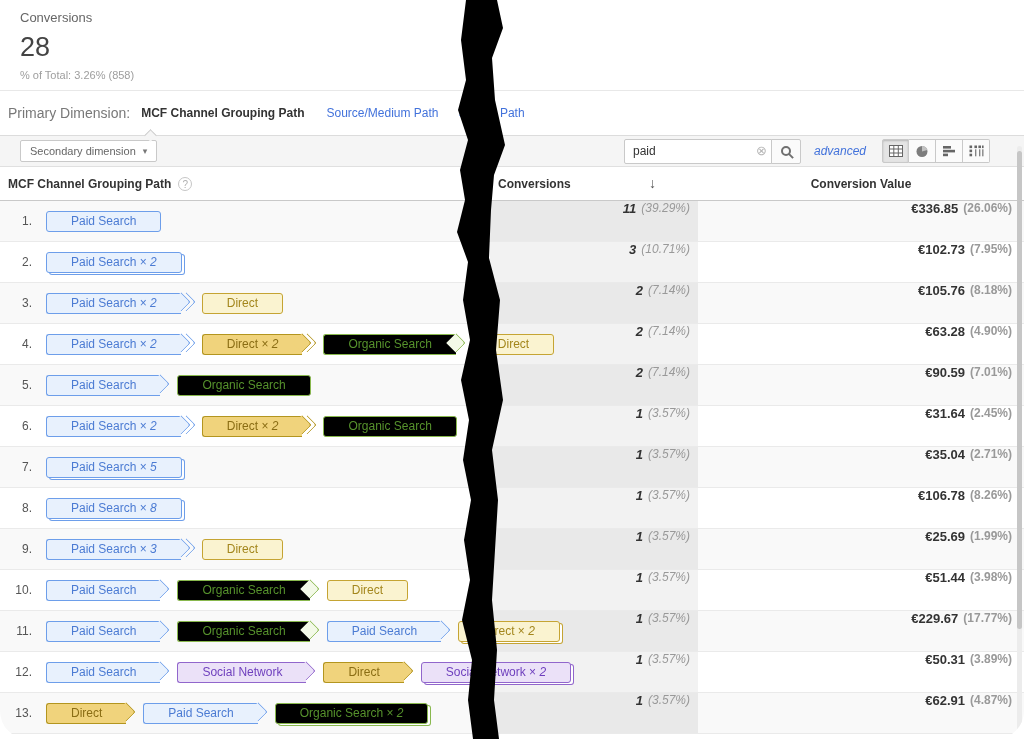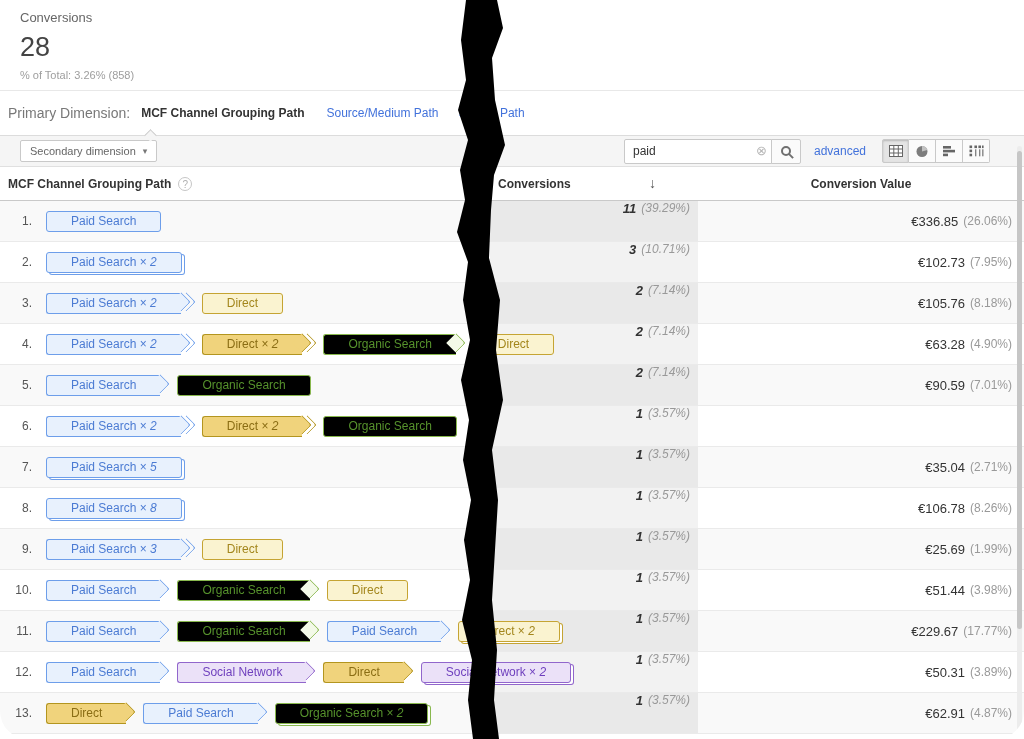--- a/index.html
+++ b/index.html
@@ -23,21 +23,21 @@
   .notch { position:absolute; left:146px; top:-5px; width:9px; height:9px; background:#f5f5f5; border-left:1px solid #ccc; border-top:1px solid #ccc; transform:rotate(45deg); }
   .sec-dim-btn { margin-left:20px; height:22px; background:#fff; border:1px solid #c9c9c9; border-radius:2px; font-size:11px; color:#666; padding:0 9px; display:flex; align-items:center; gap:7px; cursor:pointer; }
   .sec-dim-btn .caret { font-size:9px; color:#777; }
   .tb-right { position:absolute; right:34px; display:flex; align-items:center; }
   .search-box { position:relative; }
   .search-input { width:148px; height:25px; border:1px solid #c9c9c9; border-radius:2px 0 0 2px; font-size:12px; color:#333; padding:0 20px 0 8px; font-family:"Liberation Sans",sans-serif; }
   .clear-ic { position:absolute; right:5px; top:5px; font-size:13px; color:#b5b5b5; cursor:pointer; line-height:14px; }
   .mag-btn { width:30px; height:25px; margin-left:-1px; background:#fbfbfb; border:1px solid #c9c9c9; border-radius:0 2px 2px 0; display:flex; align-items:center; justify-content:center; cursor:pointer; }
   .mag { position:relative; width:10px; height:10px; border:2px solid #707070; border-radius:50%; }
   .mag::after { content:""; position:absolute; width:2px; height:6px; background:#707070; right:-3px; bottom:-5px; transform:rotate(-45deg); }
-  .adv-link { font-size:12px; color:#4272db; margin:0 16px 0 13px; cursor:pointer; }
+  .adv-link { font-size:12px; color:#4272db; margin:0 16px 0 13px; cursor:pointer;font-style:italic; }
   .viewbtns { display:flex; }
   .vbtn { width:27px; height:24px; background:#fbfbfb; border:1px solid #c9c9c9; border-left:none; display:flex; align-items:center; justify-content:center; cursor:pointer; }
   .vbtn:first-child { border-left:1px solid #c9c9c9; border-radius:2px 0 0 2px; }
   .vbtn:last-child { border-radius:0 2px 2px 0; }
   .vbtn.active { background:#e4e4e4; box-shadow:inset 0 1px 2px rgba(0,0,0,.2); }
 
   
   .thead { height:34px; display:flex; align-items:center; border-bottom:1px solid #c9c9c9; font-size:12px; font-weight:bold; color:#333; }
   .h-path { width:490px; padding-left:8px; display:flex; align-items:center; flex:none; }
   .help-ic { display:inline-block; width:14px; height:14px; border:1px solid #c6c6c6; border-radius:50%; color:#b0b0b0; font-size:10px; font-weight:normal; text-align:center; line-height:14px; margin-left:7px; }
@@ -45,21 +45,21 @@
   .sort-ic { position:absolute; right:42px; top:-2px; font-weight:normal; font-size:14px; color:#555; cursor:pointer; }
   .h-val { flex:1; text-align:center; }
 
   .row { height:41px; display:flex; align-items:center; border-bottom:1px solid #eaeaea; }
   .row:nth-child(odd) { background:#f9f9f9; }
   .c-path { width:490px; flex:none; display:flex; align-items:center; height:100%; }
   .rank { width:46px; flex:none; text-align:right; padding-right:14px; font-size:12px; color:#555; }
   .badges { display:flex; align-items:center; }
   .c-conv { width:208px; flex:none; height:100%; display:flex; align-items:flex-start; justify-content:flex-end; padding-right:8px; background:#f2f2f2;font-style:italic; }
   .row:nth-child(odd) .c-conv { background:#e9e9e9; }
-  .c-val { flex:1; height:100%; display:flex; align-items:center; justify-content:flex-end; padding-right:12px; }
+  .c-val { flex:1; height:100%; display:flex; justify-content:flex-end; padding-right:12px;font-weight:bold; }
   .num { font-size:13px; font-weight:bold; color:#333; }
   .amt { font-size:13px; color:#333; }
   .pct { font-size:12px; color:#999; margin-left:5px; }
 
   
   .badge { position:relative; display:inline-block; height:21px; line-height:19px; padding:0 24px; font-size:12px; border:1px solid; border-radius:3px; white-space:nowrap; margin-right:10px; }
   .badge .mult i { font-style:italic; }
   .badge.arrow { border-right:none; border-radius:3px 0 0 3px; margin-right:17px; }
   .tip { position:absolute; right:-7px; top:1.9px; width:14.2px; height:14.2px; transform:rotate(45deg); border-top:1px solid; border-right:1px solid; border-radius:0 3px 0 0; z-index:1; }
   .echo { position:absolute; right:-12px; top:1.9px; width:14.2px; height:14.2px; transform:rotate(45deg); border-top:1px solid; border-right:1px solid; border-radius:0 3px 0 0; z-index:0; }
@@ -262,20 +262,24 @@
           <div class="badges">
             <span class="badge blue arrow stacked">Paid Search<span class="mult"> × <i>2</i></span><i class="echo"></i><i class="tip"></i></span>
             <span class="badge ydark arrow stacked">Direct<span class="mult"> × <i>2</i></span><i class="echo"></i><i class="tip"></i></span>
             <span class="badge green end">Organic Search</span>
           </div>
         </div>
         <div class="c-conv">
           <span class="num">1</span>
           <span class="pct">(3.57%)</span>
         </div>
+        <div class="c-val">
+          <span class="amt">€31.64</span>
+          <span class="pct">(2.45%)</span>
+        </div>
       </div>
       <div class="row">
         <div class="c-path">
           <span class="rank">7.</span>
           <div class="badges">
             <span class="badge blue end stacked">Paid Search<span class="mult"> × <i>5</i></span></span>
           </div>
         </div>
         <div class="c-conv">
           <span class="num">1</span>

